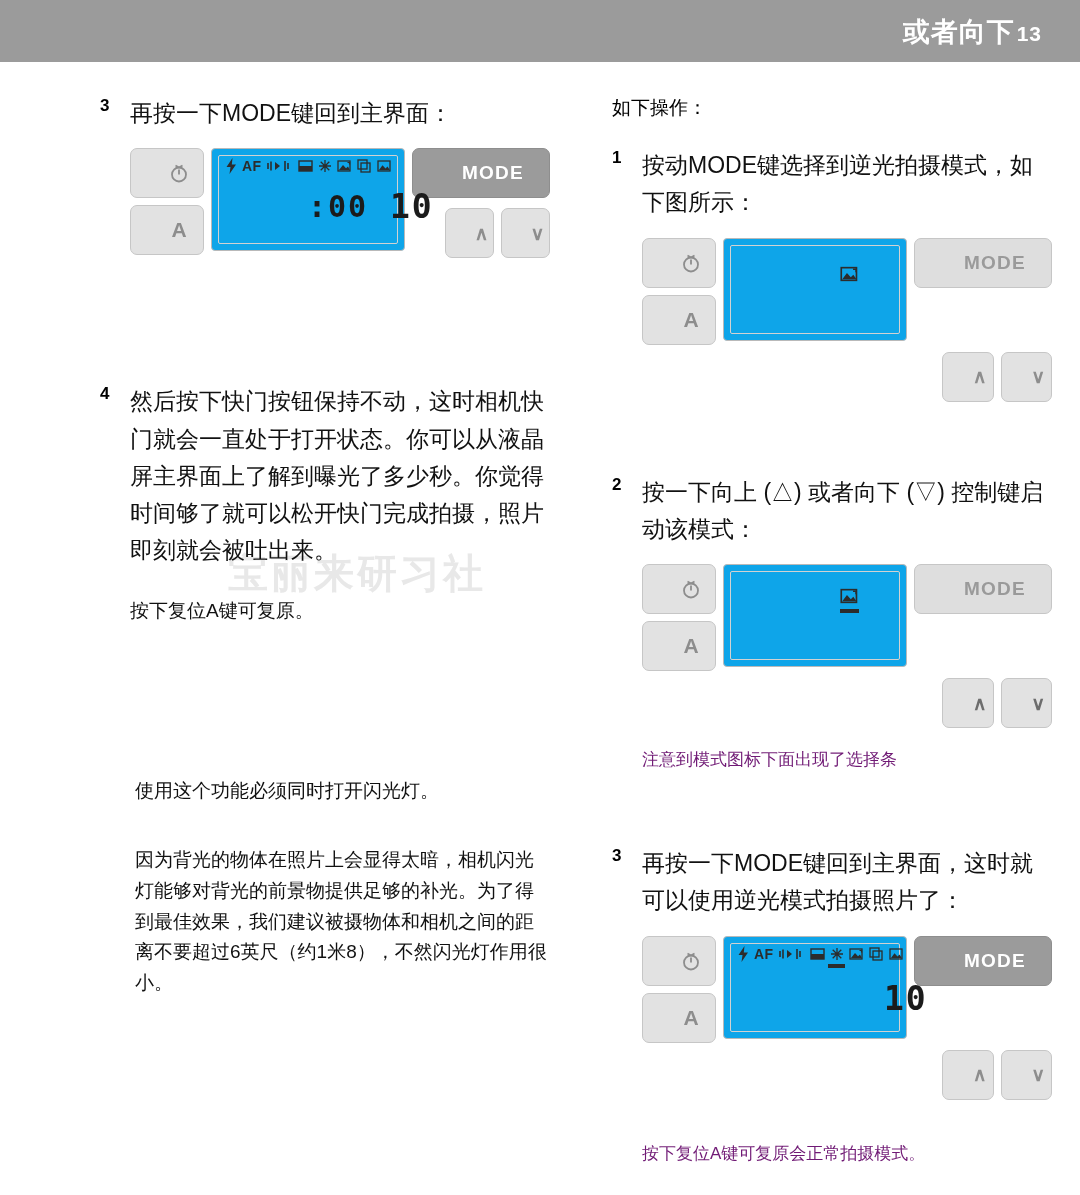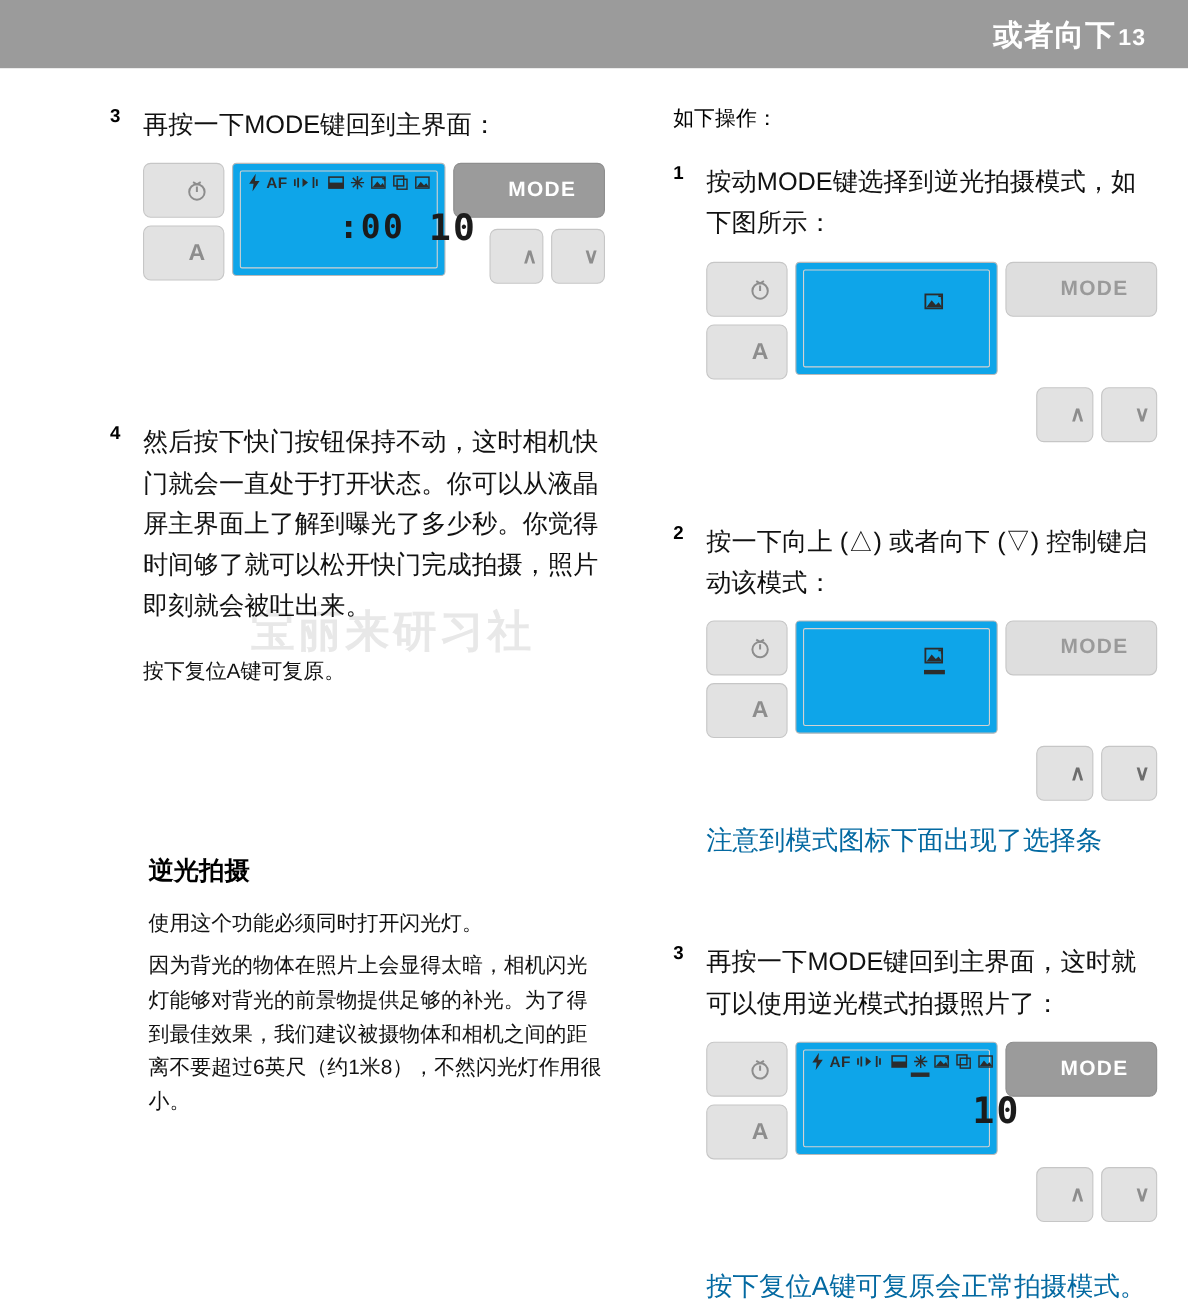--- a/index.html
+++ b/index.html
@@ -83,23 +83,23 @@
     font-weight: bold;
     color: #000;
     margin: 0 0 18px 0;
   }
   .bold-line {
     font-size: 19px;
     font-weight: normal;
     color: #000;
   }
   .caption {
-    font-size: 24px;
+    font-size: 17px;
     line-height: 1.6;
-    color: #0369a1;
+    color: #701a75;
   }
 
   
   .panel {
     display: flex;
     align-items: stretch;
     gap: 7px;
   }
   .side-col {
     display: flex;
@@ -278,23 +278,22 @@
   </div>
 
   <div class="step" style="margin-top:125px;">
     <span class="step-num">4</span>
     <div class="step-body">然后按下快门按钮保持不动，这时相机快门就会一直处于打开状态。你可以从液晶屏主界面上了解到曝光了多少秒。你觉得时间够了就可以松开快门完成拍摄，照片即刻就会被吐出来。</div>
   </div>
 
   <div class="para" style="margin-top:26px; margin-left:30px;">按下复位A键可复原。</div>
 
   <div style="margin-top:150px; margin-left:35px;">
-    <div class="section-heading">逆光拍摄</div>
     <div class="para">使用这个功能必须同时打开闪光灯。</div>
-    <div class="para" style="margin-top:8px;">因为背光的物体在照片上会显得太暗，相机闪光灯能够对背光的前景物提供足够的补光。为了得到最佳效果，我们建议被摄物体和相机之间的距离不要超过6英尺（约1米8），不然闪光灯作用很小。</div>
+    <div class="para" style="margin-top:38px;">因为背光的物体在照片上会显得太暗，相机闪光灯能够对背光的前景物提供足够的补光。为了得到最佳效果，我们建议被摄物体和相机之间的距离不要超过6英尺（约1米8），不然闪光灯作用很小。</div>
   </div>
 </div>
 
 <div class="col-right">
 
   <div class="bold-line">如下操作：</div>
 
   <div class="step" style="margin-top:26px;">
     <span class="step-num">1</span>
     <div class="step-body">按动MODE键选择到逆光拍摄模式，如下图所示：</div>

